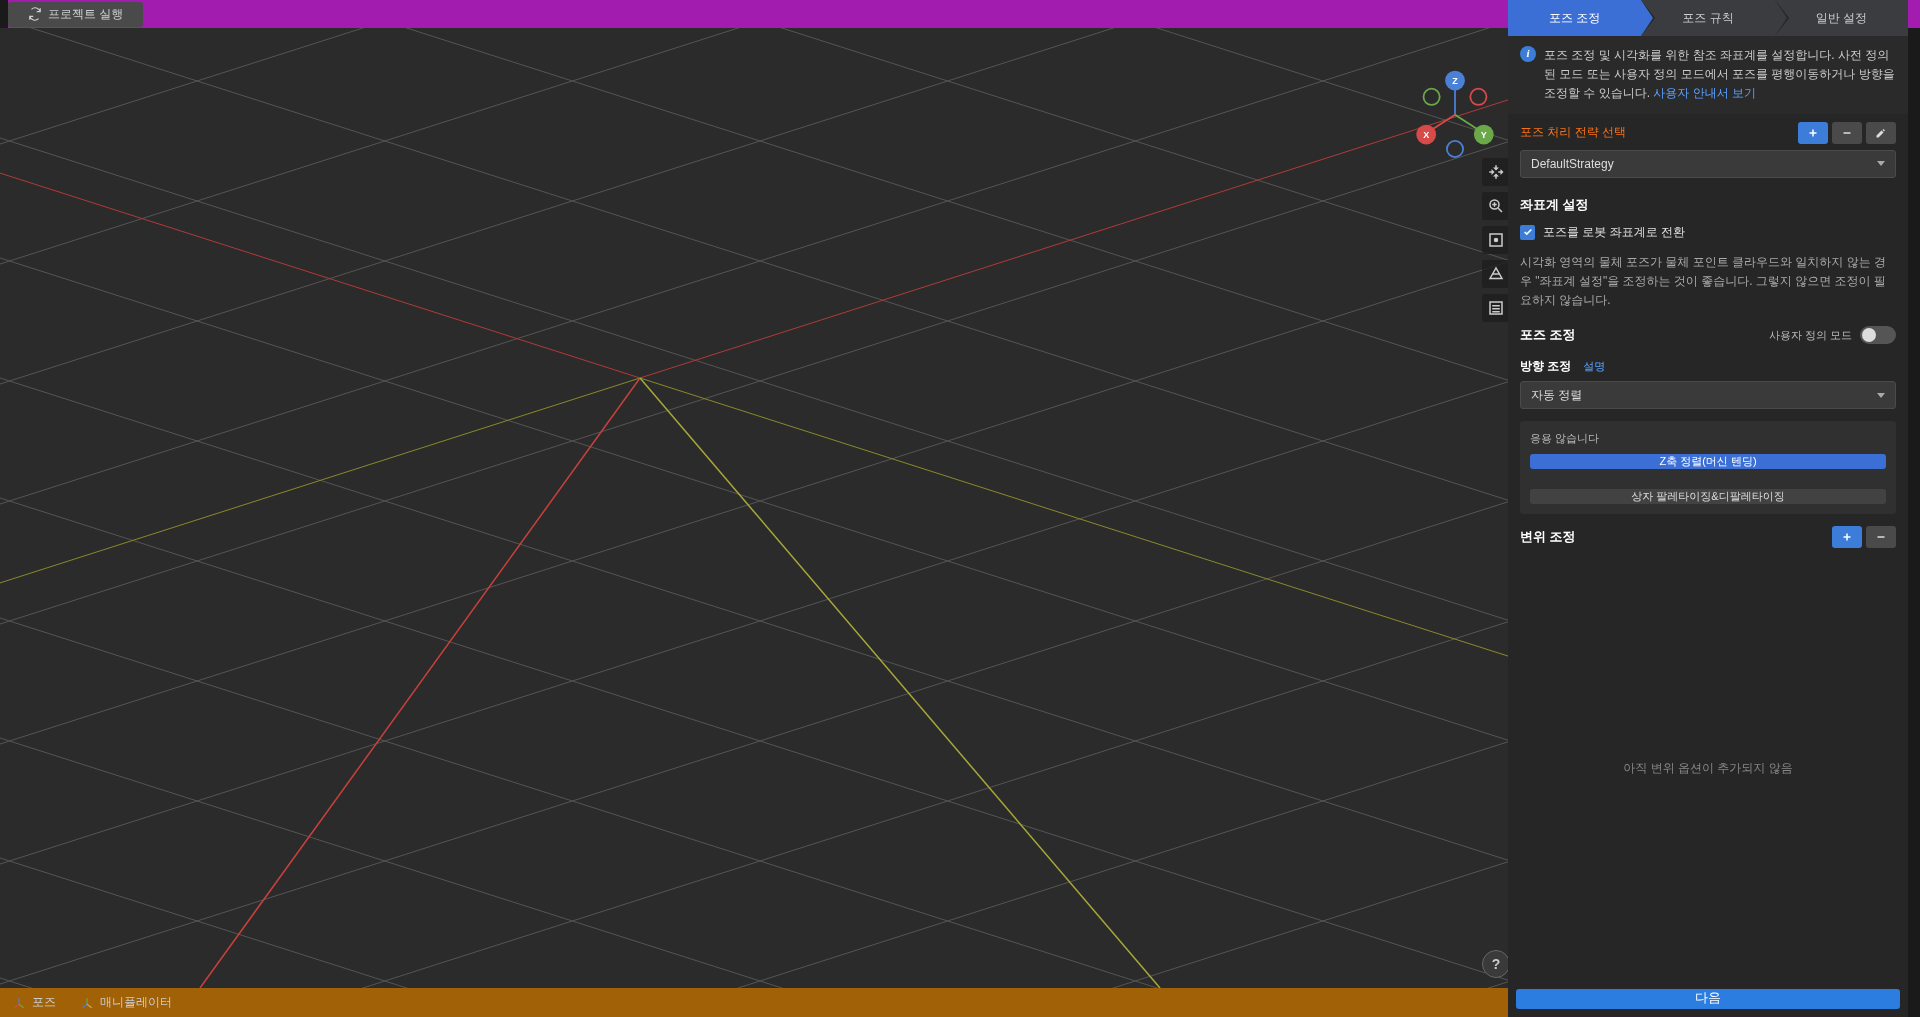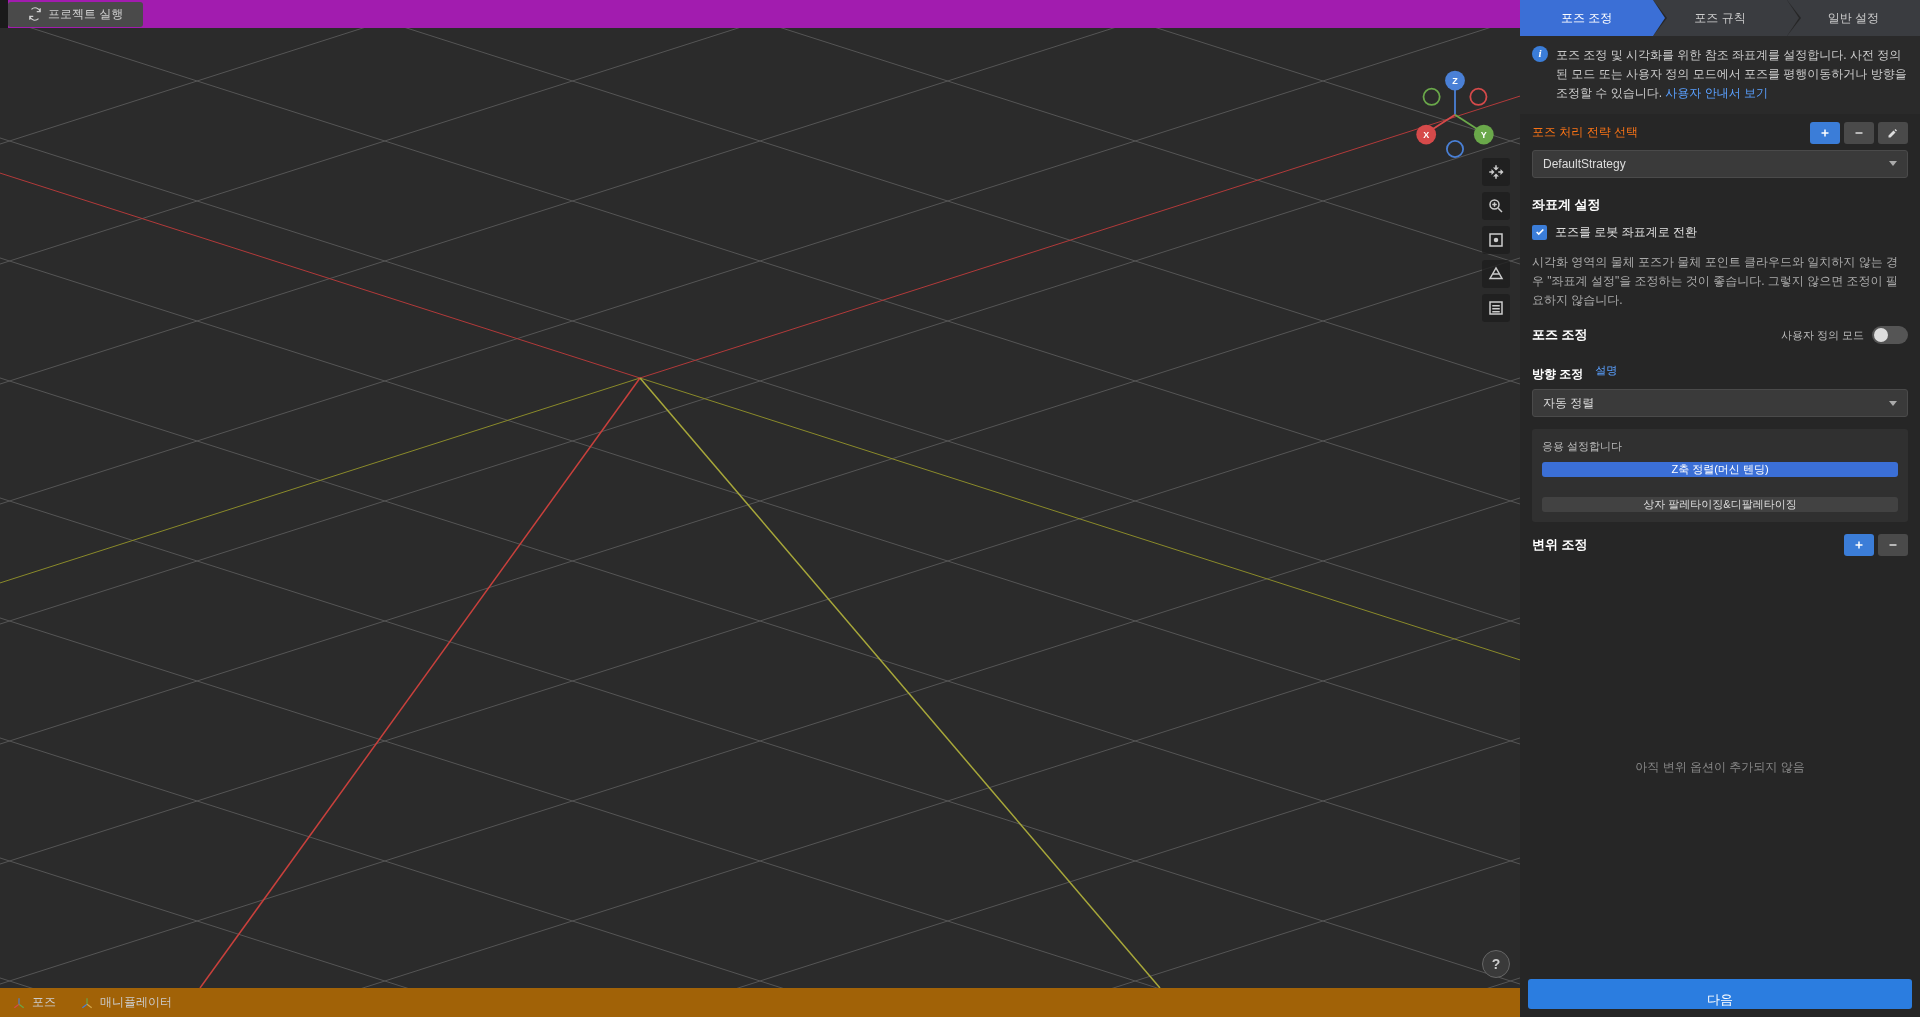--- a/index.html
+++ b/index.html
@@ -25,21 +25,21 @@
 
 
 .help-btn { position:absolute; bottom:10px; right:10px; width:28px; height:28px; border-radius:50%; background:#3a3a3a; border:1px solid #666; display:flex; align-items:center; justify-content:center; cursor:pointer; color:#ccc; font-size:14px; font-weight:bold; }
 
 
 .statusbar { position:absolute; left:0; bottom:0; width:1520px; height:29px; background:#a16207; display:flex; align-items:center; padding:0 12px; gap:24px; font-size:12px; color:#ccc; }
 .statusbar .item { display:flex; align-items:center; gap:6px; }
 .statusbar svg { width:14px; height:14px; }
 
 
-.panel { position:absolute; top:0; right:0; width:400px; height:1017px; background:#262626; display:flex; flex-direction:column; }
+.panel { position:absolute; top:0; right:12px; width:400px; height:1017px; background:#262626; display:flex; flex-direction:column; }
 
 
 .wizard { display:flex; height:36px; }
 .wizard .step { flex:1; position:relative; display:flex; align-items:center; justify-content:center; font-size:12px; color:#ccc; background:#3a3c40; }
 .wizard .step.active { background:#3b6fd6; color:#fff; }
 .wizard .step::after { content:""; position:absolute; right:-12px; top:0; width:0; height:0; border-top:18px solid transparent; border-bottom:18px solid transparent; border-left:12px solid #3a3c40; z-index:2; }
 .wizard .step.active::after { border-left-color:#3b6fd6; }
 .wizard .step:last-child::after { display:none; }
 .wizard .step::before { content:""; position:absolute; right:-14px; top:0; width:0; height:0; border-top:18px solid transparent; border-bottom:18px solid transparent; border-left:14px solid #262626; z-index:1; }
 .wizard .step:last-child::before { display:none; }
@@ -71,37 +71,37 @@
 
 .mode-row { padding:8px 12px; display:flex; align-items:center; justify-content:space-between; }
 .mode-row .label { font-size:13px; font-weight:600; color:#fff; }
 .toggle-wrap { display:flex; align-items:center; gap:8px; }
 .toggle { width:36px; height:18px; background:#555; border-radius:9px; position:relative; cursor:pointer; }
 .toggle::after { content:""; position:absolute; width:14px; height:14px; background:#ddd; border-radius:50%; top:2px; left:2px; }
 .toggle-label { font-size:11px; color:#bbb; }
 
 .subsection { padding:6px 12px; }
 .subsection-head { display:flex; align-items:center; gap:12px; }
-.sub-title { font-size:12px; font-weight:600; color:#fff;margin-top:8px; }
+.sub-title { font-size:12px; font-weight:600; color:#fff; }
 .sub-link { font-size:11px; color:#5aa0ff; cursor:pointer; }
 
 .scenario-box { background:#303030; border-radius:3px; padding:10px; margin:4px 12px; }
 .scenario-label { font-size:11px; color:#bbb; margin-bottom:8px; }
 .scenario-btns { display:flex; gap:20px;flex-direction:column; }
 .scenario-btn { flex:1; height:40px; border-radius:3px; display:flex; align-items:center; justify-content:center; font-size:11px; cursor:pointer; color:#ddd; text-align:center; padding:0 4px; }
 .scenario-btn.active { background:#3b6fd6; color:#fff; }
 .scenario-btn.inactive { background:#424242; }
 
 .translation-row { padding:8px 12px; display:flex; align-items:center; justify-content:space-between;text-align:right; }
 .translation-row .label { font-size:13px; font-weight:600; color:#fff; }
 
 .empty-box { flex:1; display:flex; align-items:center; justify-content:center; color:#888; font-size:12px; }
 
 
-.next-btn { margin:8px; height:30px; background:#2b7de0; color:#fff; display:flex; align-items:flex-end; justify-content:center; font-size:13px; border-radius:3px; cursor:pointer; }
+.next-btn { margin:8px; height:20px; background:#2b7de0; color:#fff; display:flex; align-items:flex-start; justify-content:center; font-size:13px; border-radius:3px; cursor:pointer; }
 </style>
 </head>
 <body>
 
 <div class="topbar">
   <div class="run-btn">
     <svg viewBox="0 0 24 24" fill="none" stroke="currentColor" stroke-width="2">
         <path d="M21 2v6h-6M3 22v-6h6M21 8a9 9 0 0 0-15-4M3 16a9 9 0 0 0 15 4"></path>
       </svg>
     <span>프로젝트 실행</span>
@@ -304,21 +304,21 @@
     </div>
   </div>
   <div class="section" style="padding-top:0">
     <div class="select-box">
       <span>자동 정렬</span>
       <span class="caret"></span>
     </div>
   </div>
 
   <div class="scenario-box">
-    <div class="scenario-label">응용 설정합니다</div>
+    <div class="scenario-label">응용 않습니다</div>
     <div class="scenario-btns">
       <div class="scenario-btn active">
           <span>Z축 정렬(머신 텐딩)</span>
         </div>
       <div class="scenario-btn inactive">
           <span>상자 팔레타이징&amp;디팔레타이징</span>
         </div>
     </div>
   </div>
 

